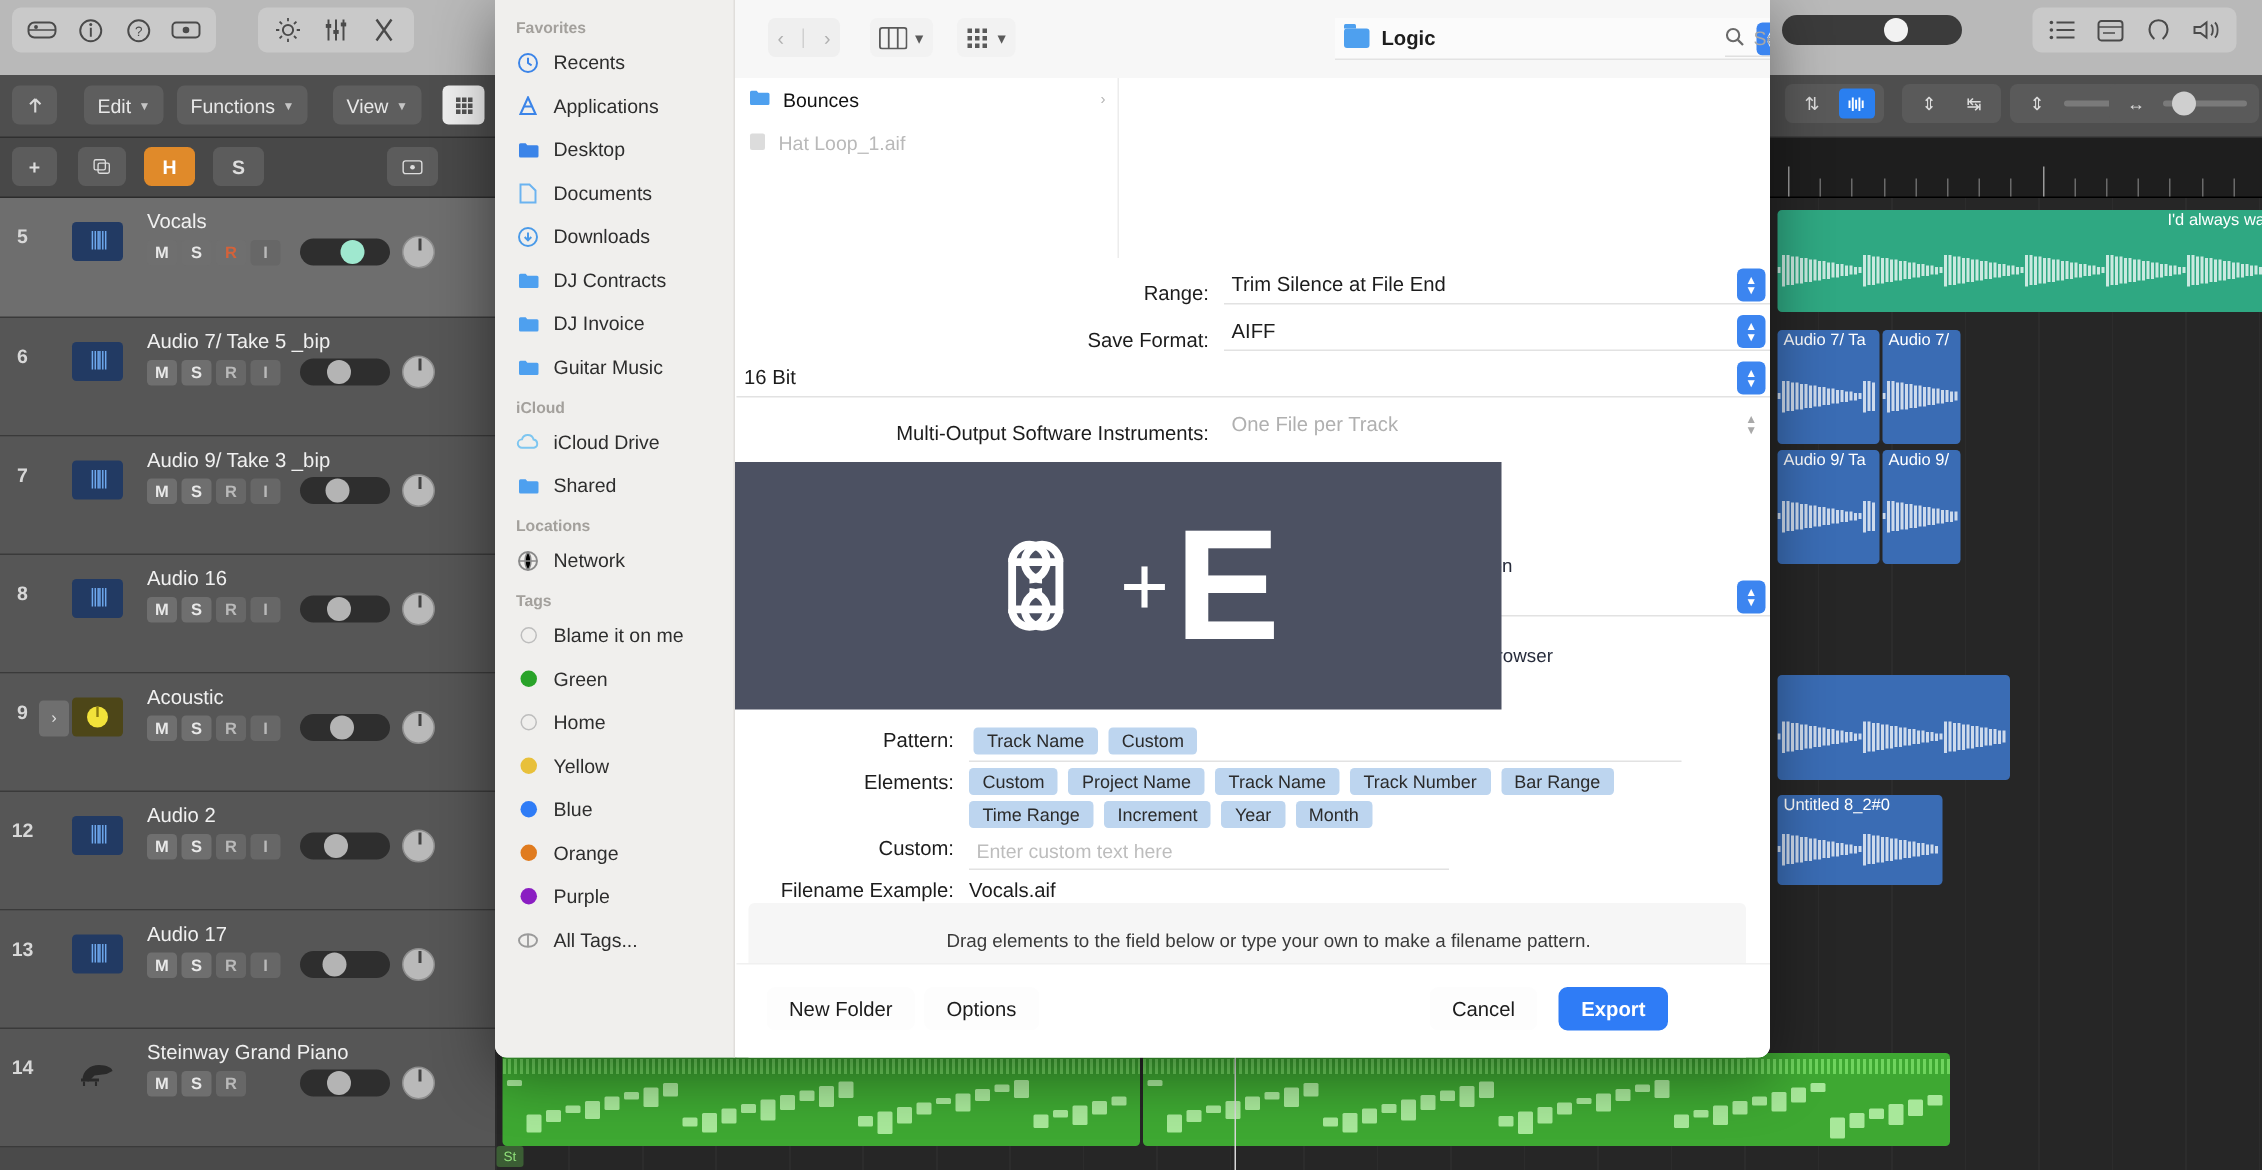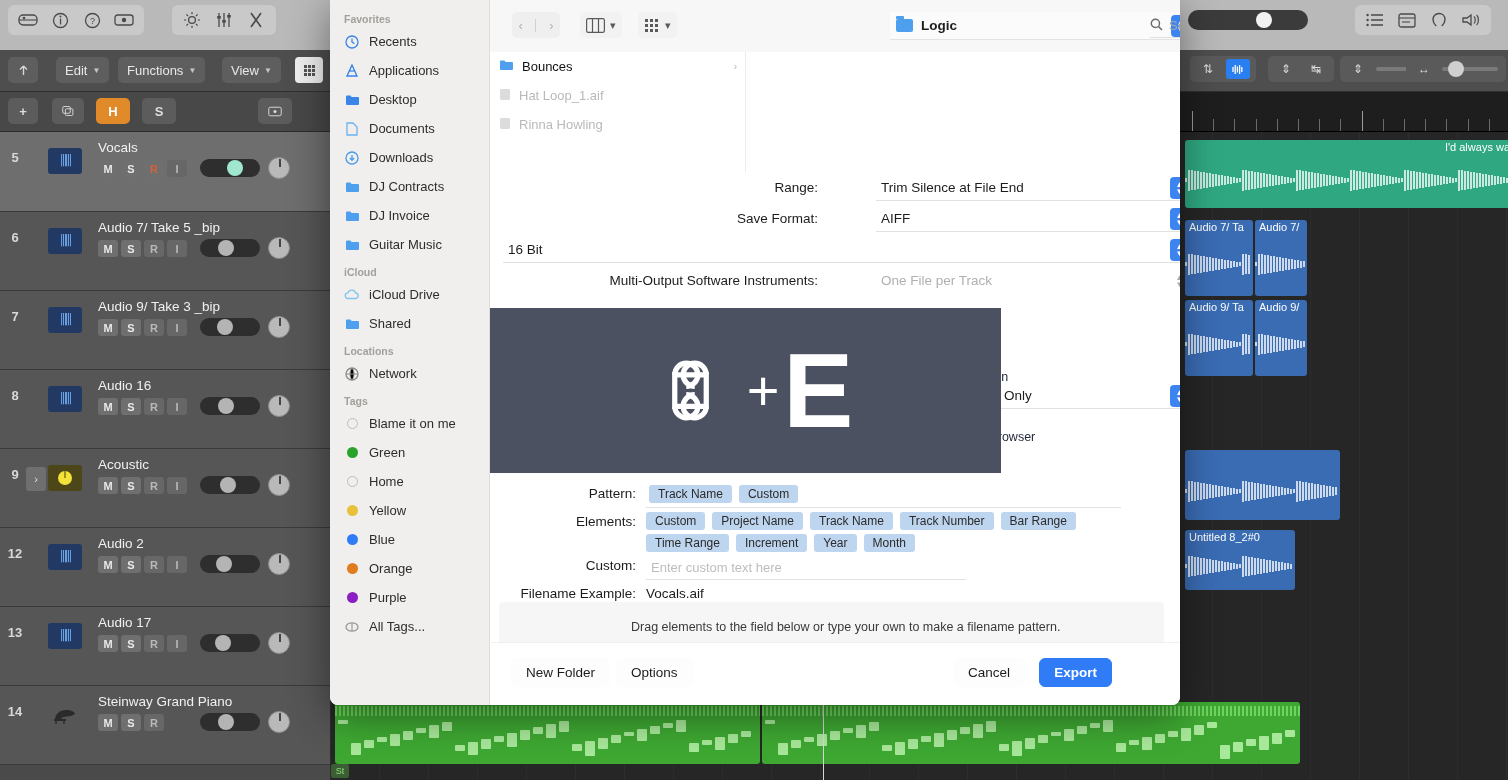--- a/index.html
+++ b/index.html
@@ -263,22 +263,22 @@
     padding: 0 8px; font-size: 13px; color: #b9b9b9;
   }
   .fl-row.active { color: #111; font-weight: 400; }
   .fl-chev { margin-left: auto; color: #b5b5b5; font-size: 10px; }
 
   .dlg-body {
     position: absolute; left: 161px; top: 172px; right: 0; height: 470px;
     background: #fff;
   }
   .frow {
-    position: absolute; left: 12px; width: 690px; height: 31px;
-    display: flex; align-items: center; gap: 48px;
+    position: absolute; left: 0; width: 690px; height: 31px;
+    display: flex; align-items: flex-end;
   }
   .flabel {
     width: 325px; text-align: right; padding-right: 10px;
     font-size: 13.5px; color: #1c1c1c;
   }
   .fval {
     flex: 1; height: 26px; border-bottom: 1px solid #e2e2e2;
     display: flex; align-items: center; font-size: 13.5px; color: #1c1c1c;
     padding-left: 5px; position: relative;
   }
@@ -1318,26 +1318,20 @@
             </svg></span>
           <span>Bounces</span>
           <span class="fl-chev">›</span>
         </div>
         <div class="fl-row">
           <span><svg width="12" height="13" viewBox="0 0 12 13">
               <rect x="1" y="1" width="10" height="11" rx="1.4" fill="#dcdcdc"></rect>
             </svg></span>
           <span>Hat Loop_1.aif</span>
         </div>
-        <div class="fl-row">
-          <span><svg width="12" height="13" viewBox="0 0 12 13">
-              <rect x="1" y="1" width="10" height="11" rx="1.4" fill="#dcdcdc"></rect>
-            </svg></span>
-          <span>Rinna Howling</span>
-        </div>
       </div>
 
     <div class="dlg-body">
       <div id="settings-rows">
           <div class="frow" style="top:0px;">
             <div class="flabel">Range:</div>
             <div class="fval">
               <span>Trim Silence at File End</span>
               <span class="stepper">▲<span>▼</span></span>
             </div>

